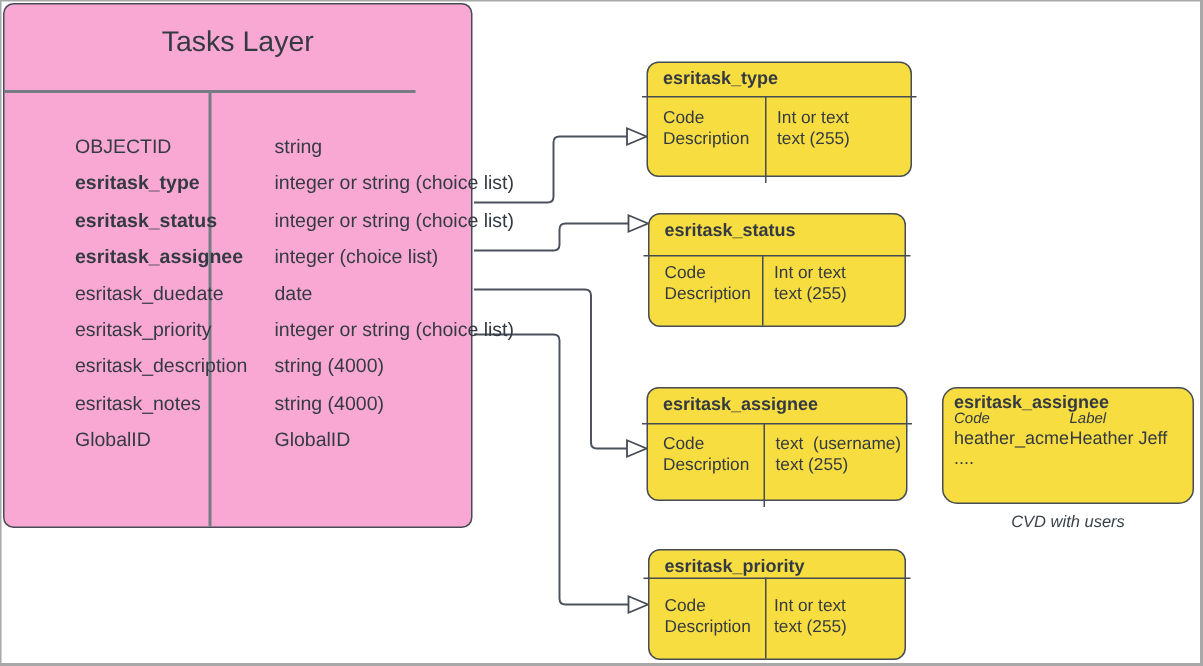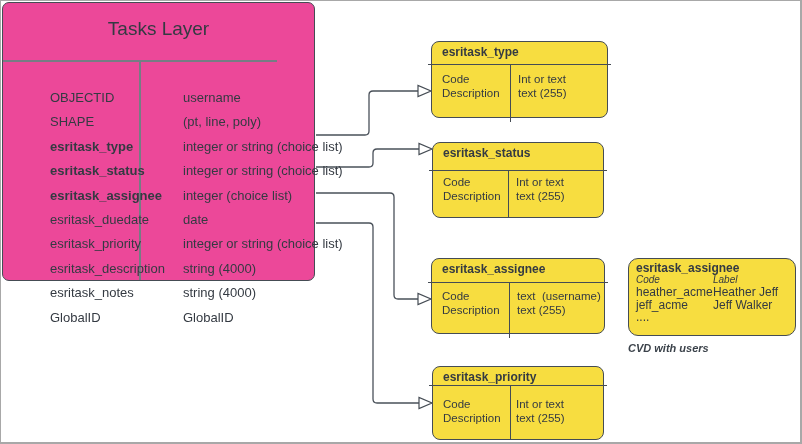--- a/index.html
+++ b/index.html
@@ -10,25 +10,25 @@
     background:#ffffff;
     border:1px solid #a8a8a8;
     border-right-width:2px;
     border-bottom-width:2px;
     font-family:"Liberation Sans", sans-serif;
     color:#343a42;
     overflow:hidden;
   }
   
   .tasks-table{
-    position:absolute;left:1px;top:1px;width:313px;height:279px;
+    position:absolute;left:1px;top:1px;width:313px;height:350px;
     box-sizing:border-box;
     border:1.6px solid #454c54;
     border-radius:7px;
-    background:#ec4899;
+    background:#f9a8d4;
   }
   .tt-title{
     position:absolute;left:0;top:14px;width:100%;
     text-align:center;
     font-size:19px;line-height:24px;
     color:#343a42;
   }
   .tt-hdiv{position:absolute;left:0;top:57px;width:274px;height:1.6px;background:#767c84;}
   .tt-vdiv{position:absolute;left:136px;top:57px;bottom:0;width:1.6px;background:#767c84;}
   .tt-rows{position:absolute;left:11px;top:83px;right:4px;}
@@ -56,21 +56,21 @@
     border:1.6px solid #454c54;border-radius:10px;
   }
   .vals-title{position:absolute;left:7px;top:3px;font-size:12px;font-weight:bold;line-height:13px;white-space:nowrap;}
   .vals-headers{position:absolute;left:7px;top:15px;right:4px;display:flex;font-size:10px;font-style:italic;line-height:12px;}
   .vals-headers span{flex:0 0 77px;}
   .vals-rows{position:absolute;left:7px;top:27px;right:2px;}
   .vals-row{display:flex;font-size:12px;line-height:12.5px;white-space:nowrap;align-items:center;}
   .vals-row span{flex:0 0 77px;}
   .vals-caption{
     position:absolute;left:627px;top:341px;width:168px;
-    text-align:left;font-size:11px;font-style:italic;color:#3c434b;font-weight:bold;
+    text-align:center;font-size:11px;font-style:italic;color:#3c434b;
   }
   
   #connectors{position:absolute;left:0;top:0;width:802px;height:444px;pointer-events:none;}
   #connectors path{fill:none;stroke:#4a515a;stroke-width:1.3;}
   #connectors polygon{fill:#ffffff;stroke:#454c54;stroke-width:1.2;}
 </style>
 </head>
 <body>
 
 <div id="canvas">
@@ -86,25 +86,21 @@
     <polygon points="418,396.5 418,407.5 431,402"></polygon>
   </svg>
 
   <div class="tasks-table">
     <div class="tt-title">Tasks Layer</div>
     <div class="tt-hdiv"></div>
     <div class="tt-vdiv"></div>
     <div class="tt-rows">
       <div class="tt-row">
           <span class="fname">OBJECTID</span>
-          <span class="ftype">username</span>
-        </div>
-      <div class="tt-row">
-          <span class="fname">SHAPE</span>
-          <span class="ftype">(pt, line, poly)</span>
+          <span class="ftype">string</span>
         </div>
       <div class="tt-row bold">
           <span class="fname">esritask_type</span>
           <span class="ftype">integer or string (choice list)</span>
         </div>
       <div class="tt-row bold">
           <span class="fname">esritask_status</span>
           <span class="ftype">integer or string (choice list)</span>
         </div>
       <div class="tt-row bold">
@@ -171,24 +167,20 @@
     <div class="vals-headers">
       <span>Code</span>
       <span>Label</span>
     </div>
     <div class="vals-rows">
       <div class="vals-row">
           <span>heather_acme</span>
           <span>Heather Jeff</span>
         </div>
       <div class="vals-row">
-          <span>jeff_acme</span>
-          <span>Jeff Walker</span>
-        </div>
-      <div class="vals-row">
           <span>....</span>
           <span></span>
         </div>
     </div>
   </div>
   <div class="vals-caption">CVD with users</div>
 
 </div>
 
 </body></html>

